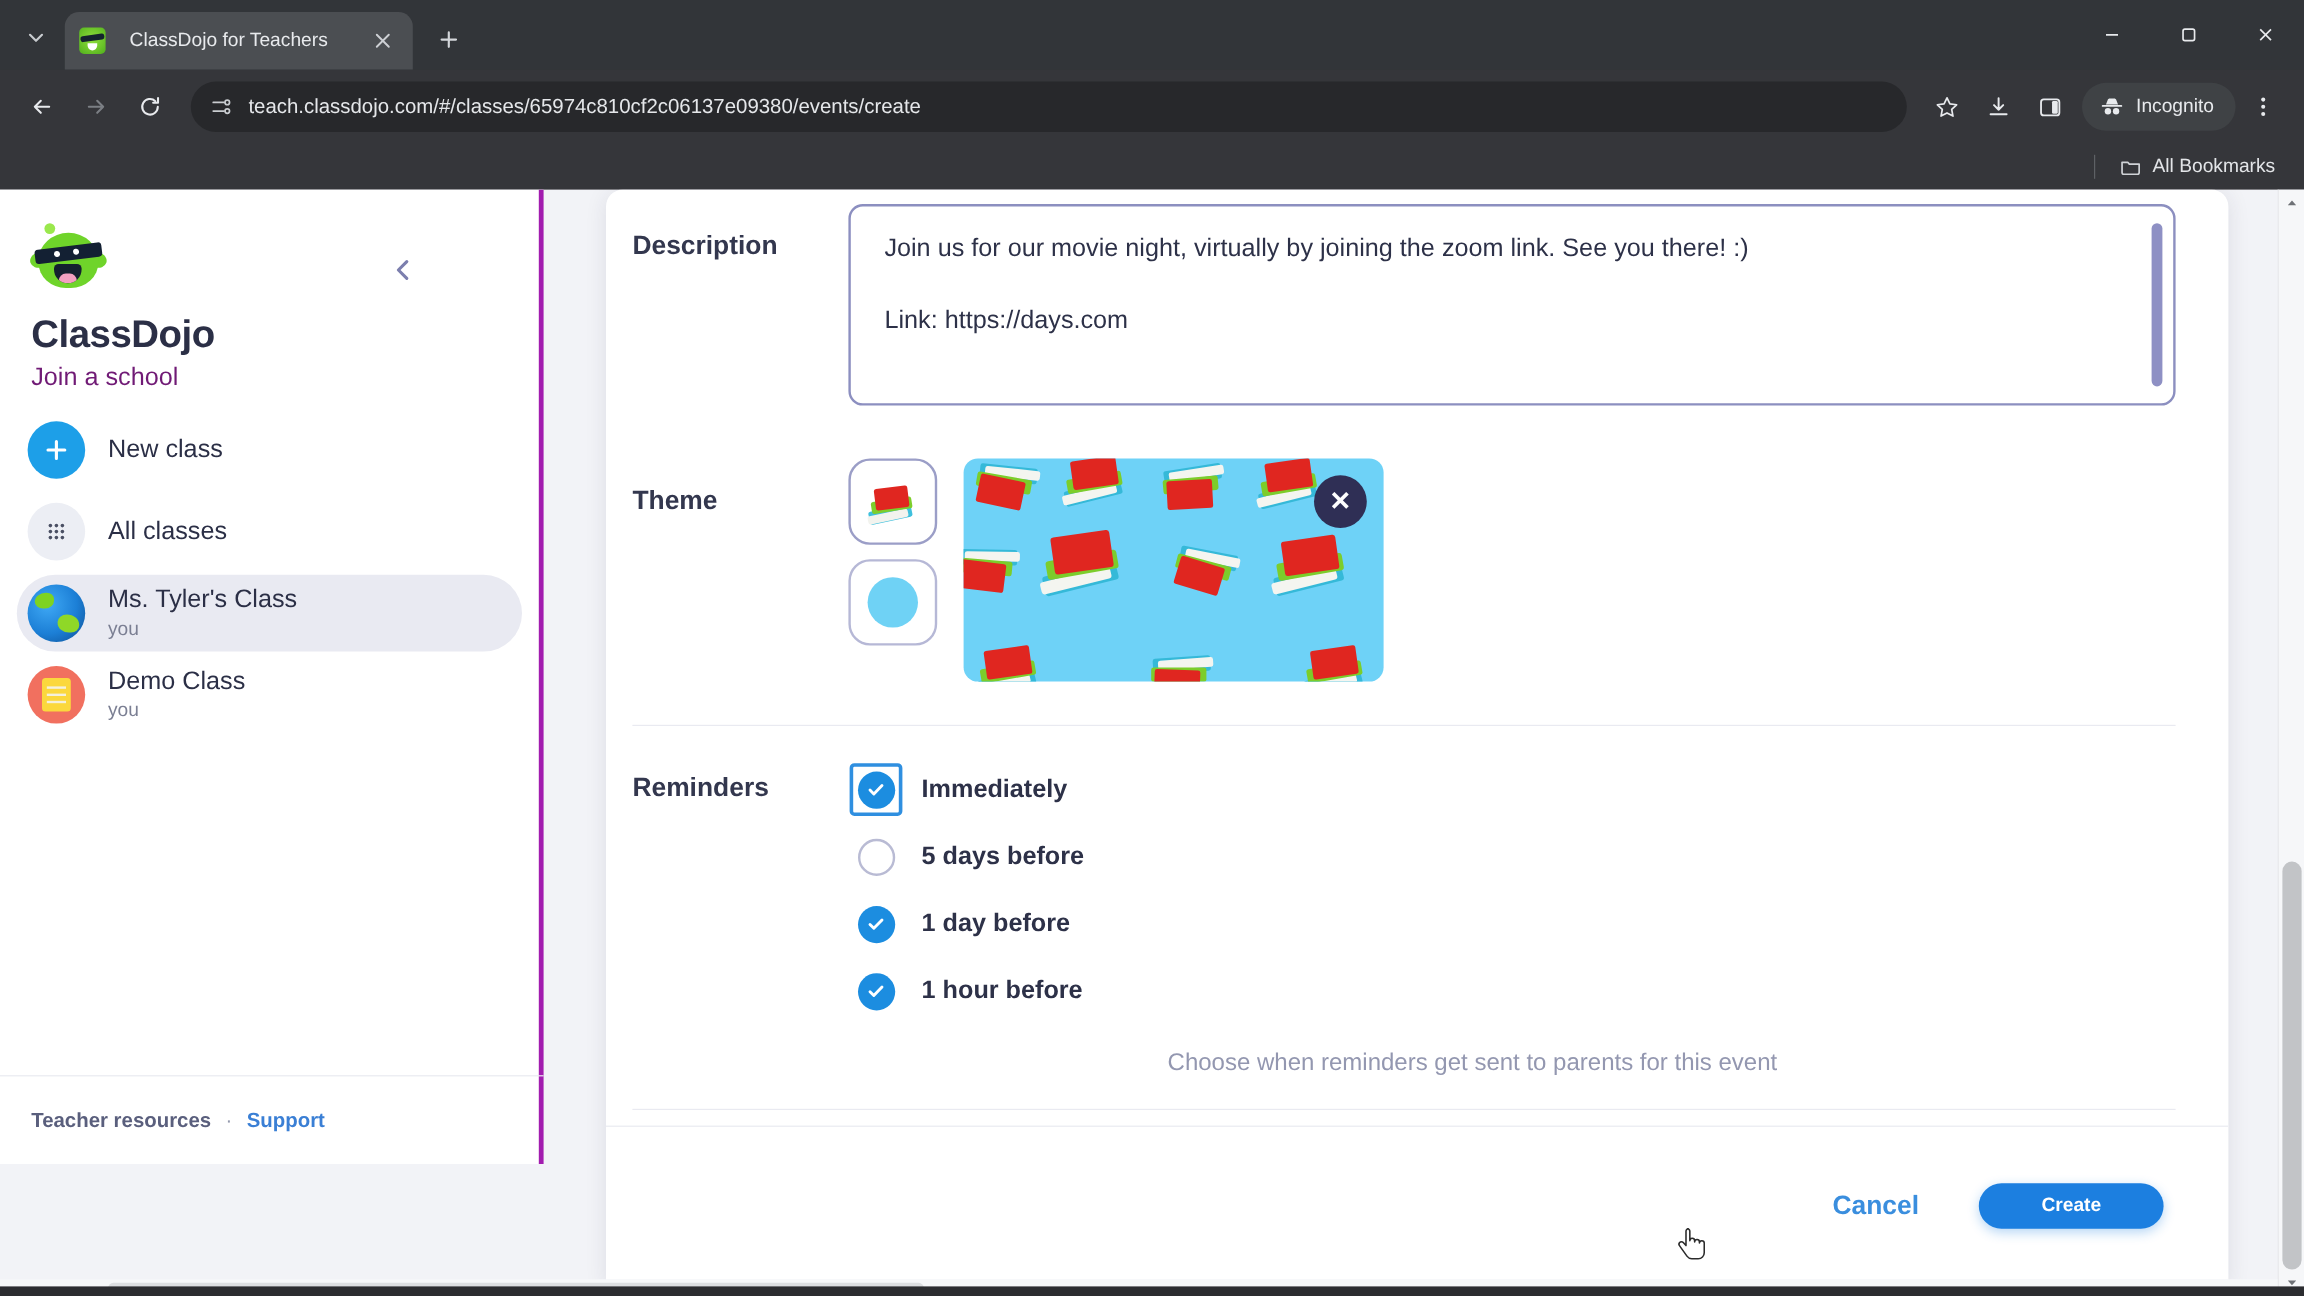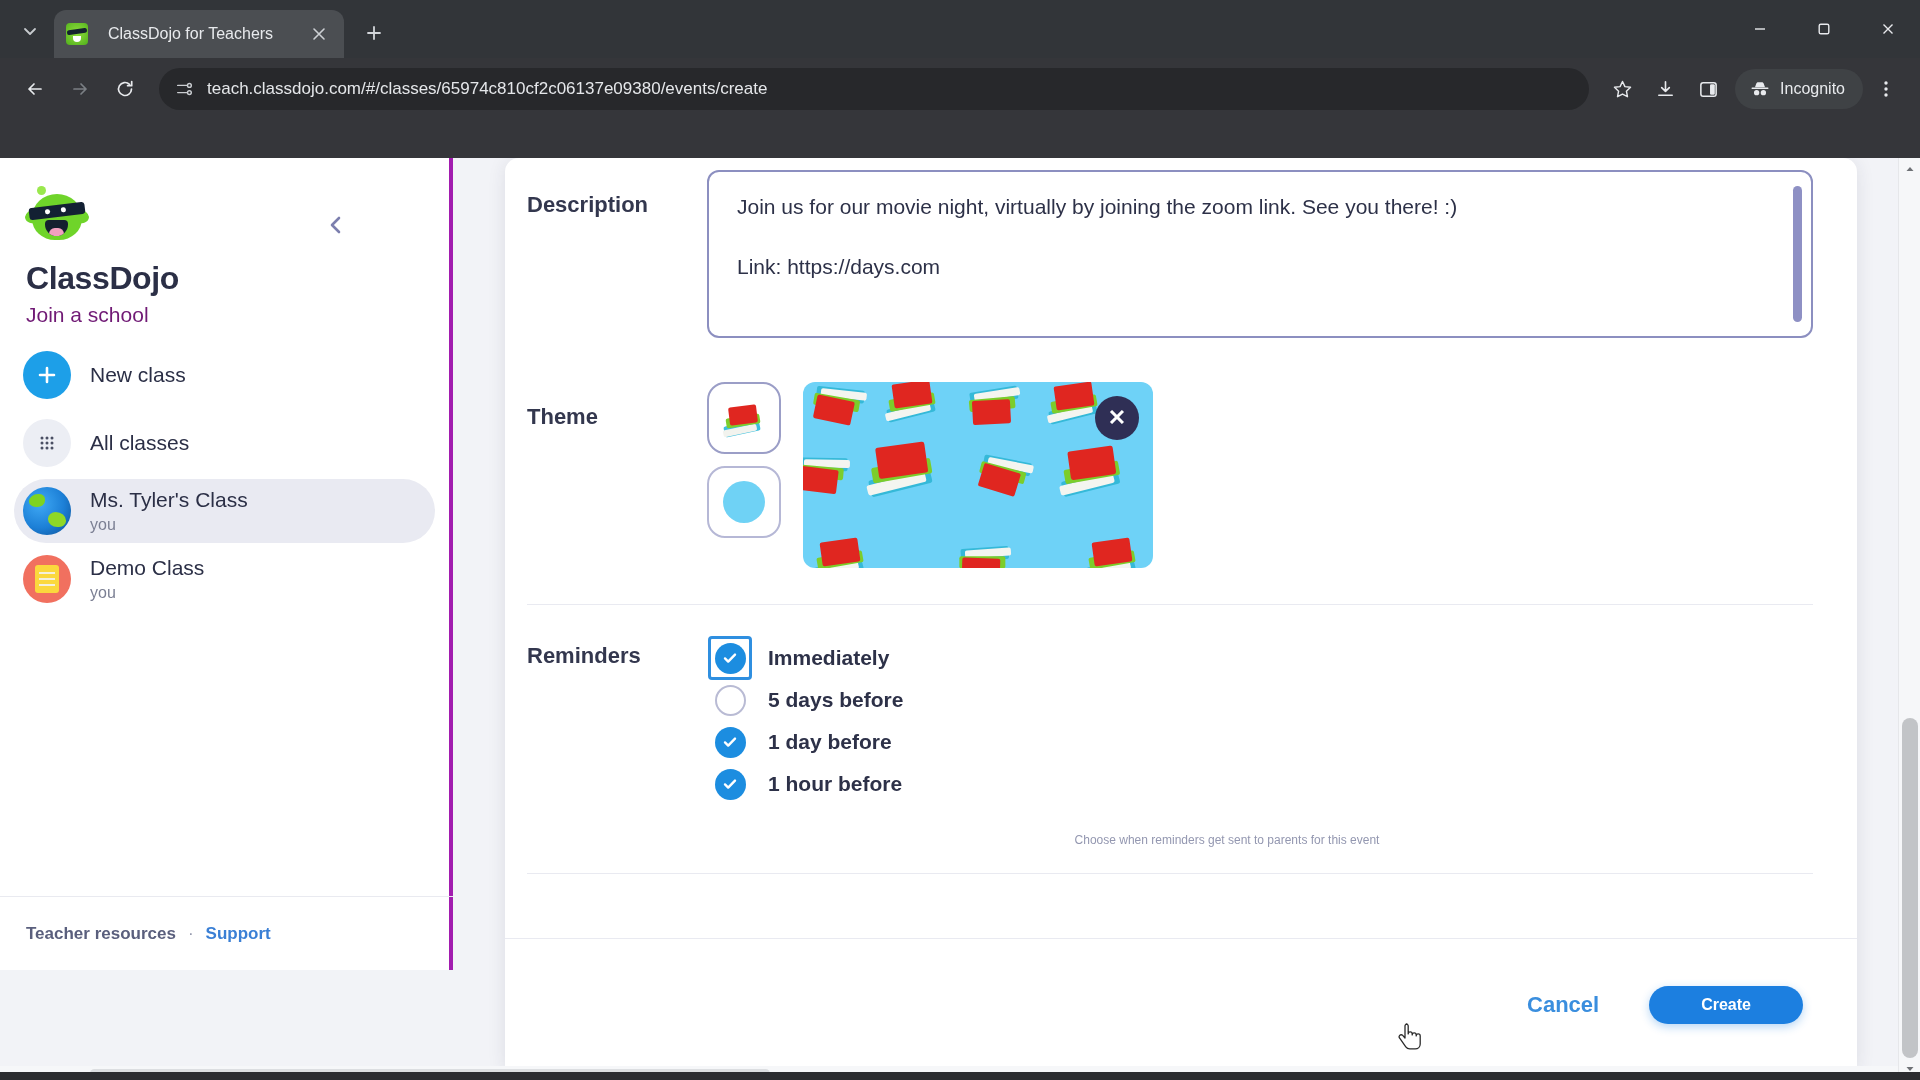--- a/index.html
+++ b/index.html
@@ -228,33 +228,33 @@
   .tp-book .bw { position:absolute; left:0px; top:34px; width:46px; height:8px; background:#f4f5f0; border-radius:2px; transform:rotate(-14deg); }
   .tp-close {
     position:absolute; right: 14px; top: 14px; width: 44px; height: 44px;
     border-radius: 50%; background:#2f2f55; display:flex; align-items:center;
     justify-content:center; color:#fff; font-size: 22px; font-weight:700;
   }
 
   .divider { height:1px; background:#e9eaf1; margin: 36px 44px 0 22px; }
 
   .reminders-row { display:flex; align-items:flex-start; padding: 32px 44px 0 22px; }
-  .reminders-list { display:flex; flex-direction:column; gap: 0; margin-left: 3px; }
+  .reminders-list { display:flex; flex-direction:column; gap: 14px; margin-left: 3px; }
   .rem-item { display:flex; align-items:center; gap: 18px; height: 42px; }
   .rem-check-wrap { width: 40px; height: 40px; display:flex; align-items:center; justify-content:center; position:relative; }
   .rem-check-wrap.focused { outline: 3px solid #2f8fe0; outline-offset:-1px; border-radius:2px; }
   .checkbox {
     width: 31px; height: 31px; border-radius: 50%; display:flex;
     align-items:center; justify-content:center;
   }
   .checkbox.on { background:#1c8de0; }
   .checkbox.off { background:#fff; border: 2px solid #b9bbd4; }
   .rem-label { font-size: 21px; color:#2d3148; font-weight:600; }
   .rem-hint {
-    font-size: 12px; color:#9397b0; text-align:center; margin-top: 28px;
+    font-size: 20px; color:#9397b0; text-align:center; margin-top: 28px;
     padding-left: 92px;
   }
 
   .modal-footer {
     position:absolute; left:0; right:0; bottom: 0; height: 132px;
     border-top:1px solid #e9eaf1; display:flex; align-items:center;
     justify-content:flex-end; gap: 42px; padding-right: 54px;
   }
   .btn-cancel { font-size: 22px; color:#3a8ede; font-weight:600; padding: 10px 8px; }
   .btn-create {
@@ -386,20 +386,31 @@
     </div>
     <div class="tb-icon">
       <svg width="20" height="20" viewBox="0 0 20 20">
           <circle cx="10" cy="4" r="1.7" fill="currentColor"></circle>
           <circle cx="10" cy="10" r="1.7" fill="currentColor"></circle>
           <circle cx="10" cy="16" r="1.7" fill="currentColor"></circle>
         </svg>
     </div>
   </div>
 
+  <div class="bookmarkbar">
+    <div class="bm-divider"></div>
+    <div class="bm-item">
+      <span style="display:flex;color:#cfd2d6">
+        <svg width="19" height="19" viewBox="0 0 20 20">
+            <path d="M2.5 5.5h5l1.4 1.6h8.6v7.4a1.5 1.5 0 0 1-1.5 1.5H4a1.5 1.5 0 0 1-1.5-1.5z" fill="none" stroke="currentColor" stroke-width="1.5" stroke-linejoin="round"></path>
+          </svg>
+      </span>
+      <span>All Bookmarks</span>
+    </div>
+  </div>
 
   <div class="viewport">
 
     <div class="sidebar">
       <div class="sb-logo-wrap">
         <div class="dojo-logo">
           <div class="dojo-arm-l"></div>
           <div class="dojo-arm-r"></div>
           <div class="dojo-body"></div>
           <div class="dojo-horn"></div>

